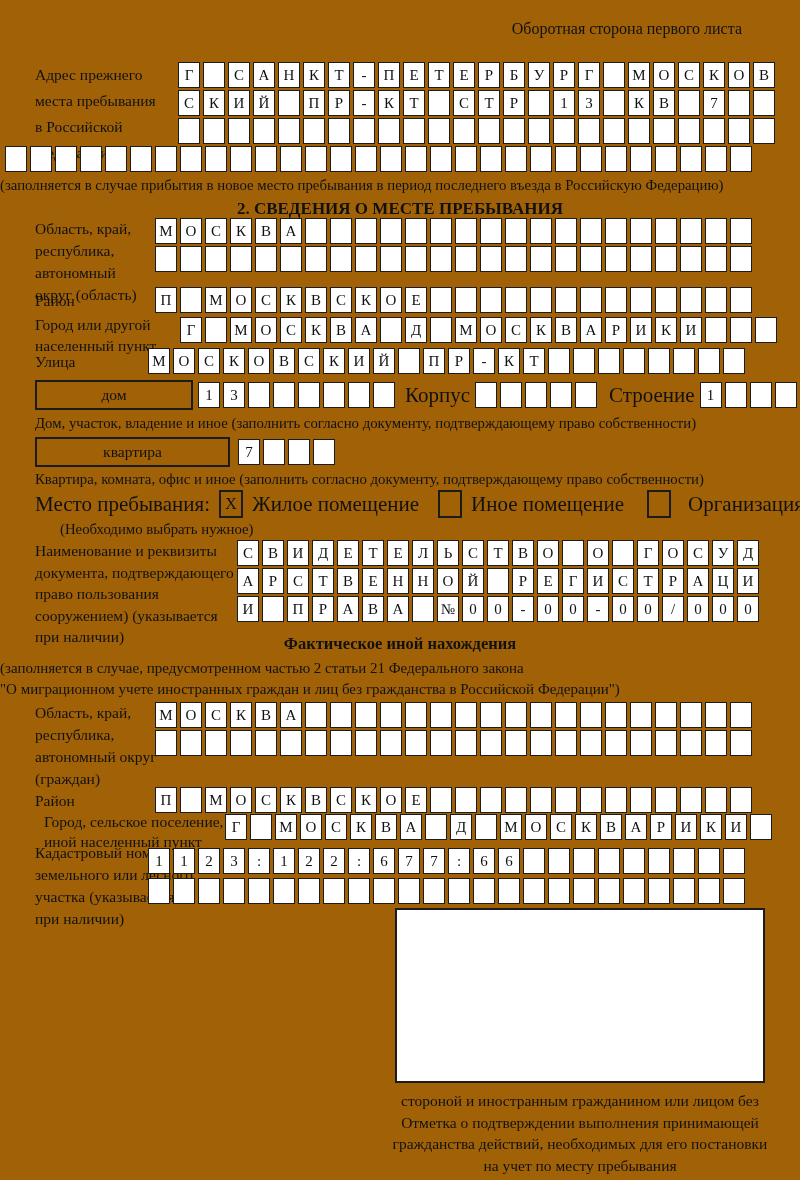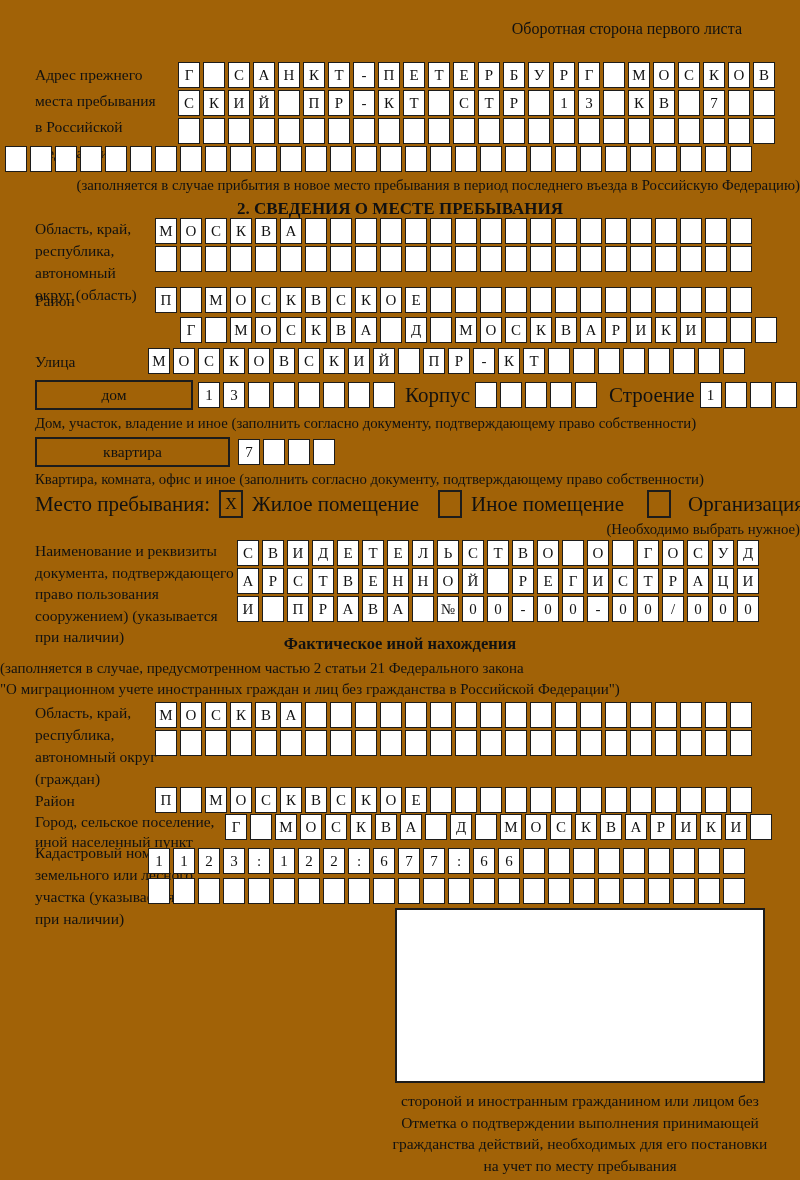--- a/index.html
+++ b/index.html
@@ -11,21 +11,21 @@
   .header-note{top:20px;right:58px;font-size:16px;}
 
   .lbl{font-size:15.5px;line-height:21px;}
   .lbl-line{white-space:nowrap;}
 
   .grid{display:flex;gap:3px;}
   .cell{width:22px;height:26px;border:1.8px solid #1c1c1c;box-sizing:border-box;
         display:flex;align-items:center;justify-content:center;
         font-size:15px;background:#fff;flex:0 0 auto;}
 
-  .caption{left:0;right:0;text-align:right;font-size:14.8px;}
+  .caption{left:0;right:0;text-align:left;font-size:14.8px;}
   .caption-left{font-size:14.8px;}
 
   .sec-title{left:0;right:0;text-align:center;font-size:17px;font-weight:bold;}
   .sub-title{left:0;right:0;text-align:center;font-size:16.5px;font-weight:bold;}
   .note-line{left:0;right:0;font-size:15px;}
 
   .type-box{border:2px solid #1c1c1c;box-sizing:border-box;height:30px;
             display:flex;align-items:center;justify-content:center;font-size:15.5px;}
   .inline-row{display:flex;align-items:center;}
   .inline-lbl{font-size:21px;white-space:nowrap;}
@@ -245,20 +245,24 @@
       <span class="cell"></span>
       <span class="cell"></span>
       <span class="cell"></span>
       <span class="cell"></span>
       <span class="cell"></span>
       <span class="cell"></span>
       <span class="cell"></span>
       <span class="cell"></span>
     </div>
 
+  <div class="abs lbl" style="left:35px;top:314px;line-height:21px;">
+    <div class="lbl-line">Город или другой</div>
+    <div class="lbl-line">населенный пункт</div>
+  </div>
   <div class="abs grid" style="left:180px;top:317px;">
       <span class="cell">Г</span>
       <span class="cell"></span>
       <span class="cell">М</span>
       <span class="cell">О</span>
       <span class="cell">С</span>
       <span class="cell">К</span>
       <span class="cell">В</span>
       <span class="cell">А</span>
       <span class="cell"></span>
@@ -520,21 +524,21 @@
       <span class="cell"></span>
       <span class="cell"></span>
       <span class="cell"></span>
       <span class="cell"></span>
       <span class="cell"></span>
       <span class="cell"></span>
       <span class="cell"></span>
       <span class="cell"></span>
     </div>
 
-  <div class="abs lbl" style="left:35px;top:812px;line-height:20px;">
+  <div class="abs lbl" style="left:44px;top:812px;line-height:20px;">
     <div class="lbl-line">Город, сельское поселение,</div>
     <div class="lbl-line">иной населенный пункт</div>
   </div>
   <div class="abs grid" style="left:225px;top:814px;">
       <span class="cell">Г</span>
       <span class="cell"></span>
       <span class="cell">М</span>
       <span class="cell">О</span>
       <span class="cell">С</span>
       <span class="cell">К</span>

